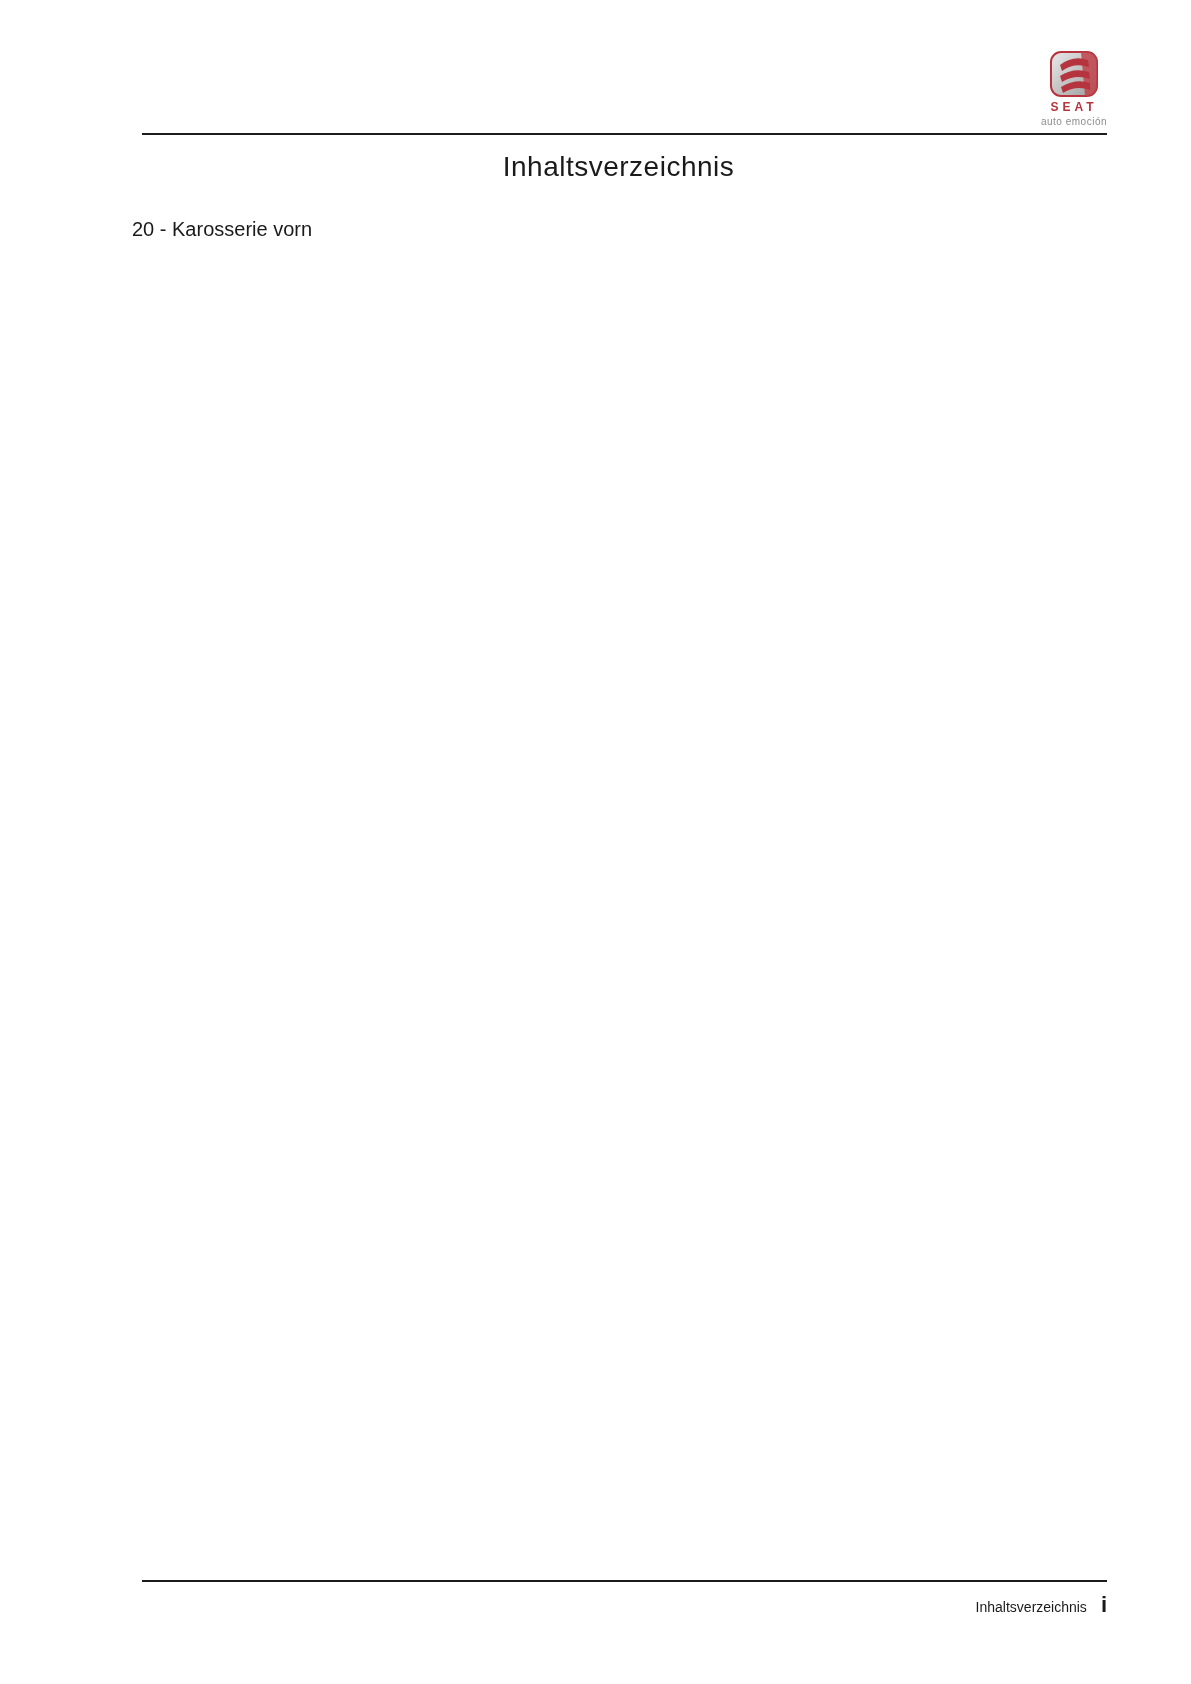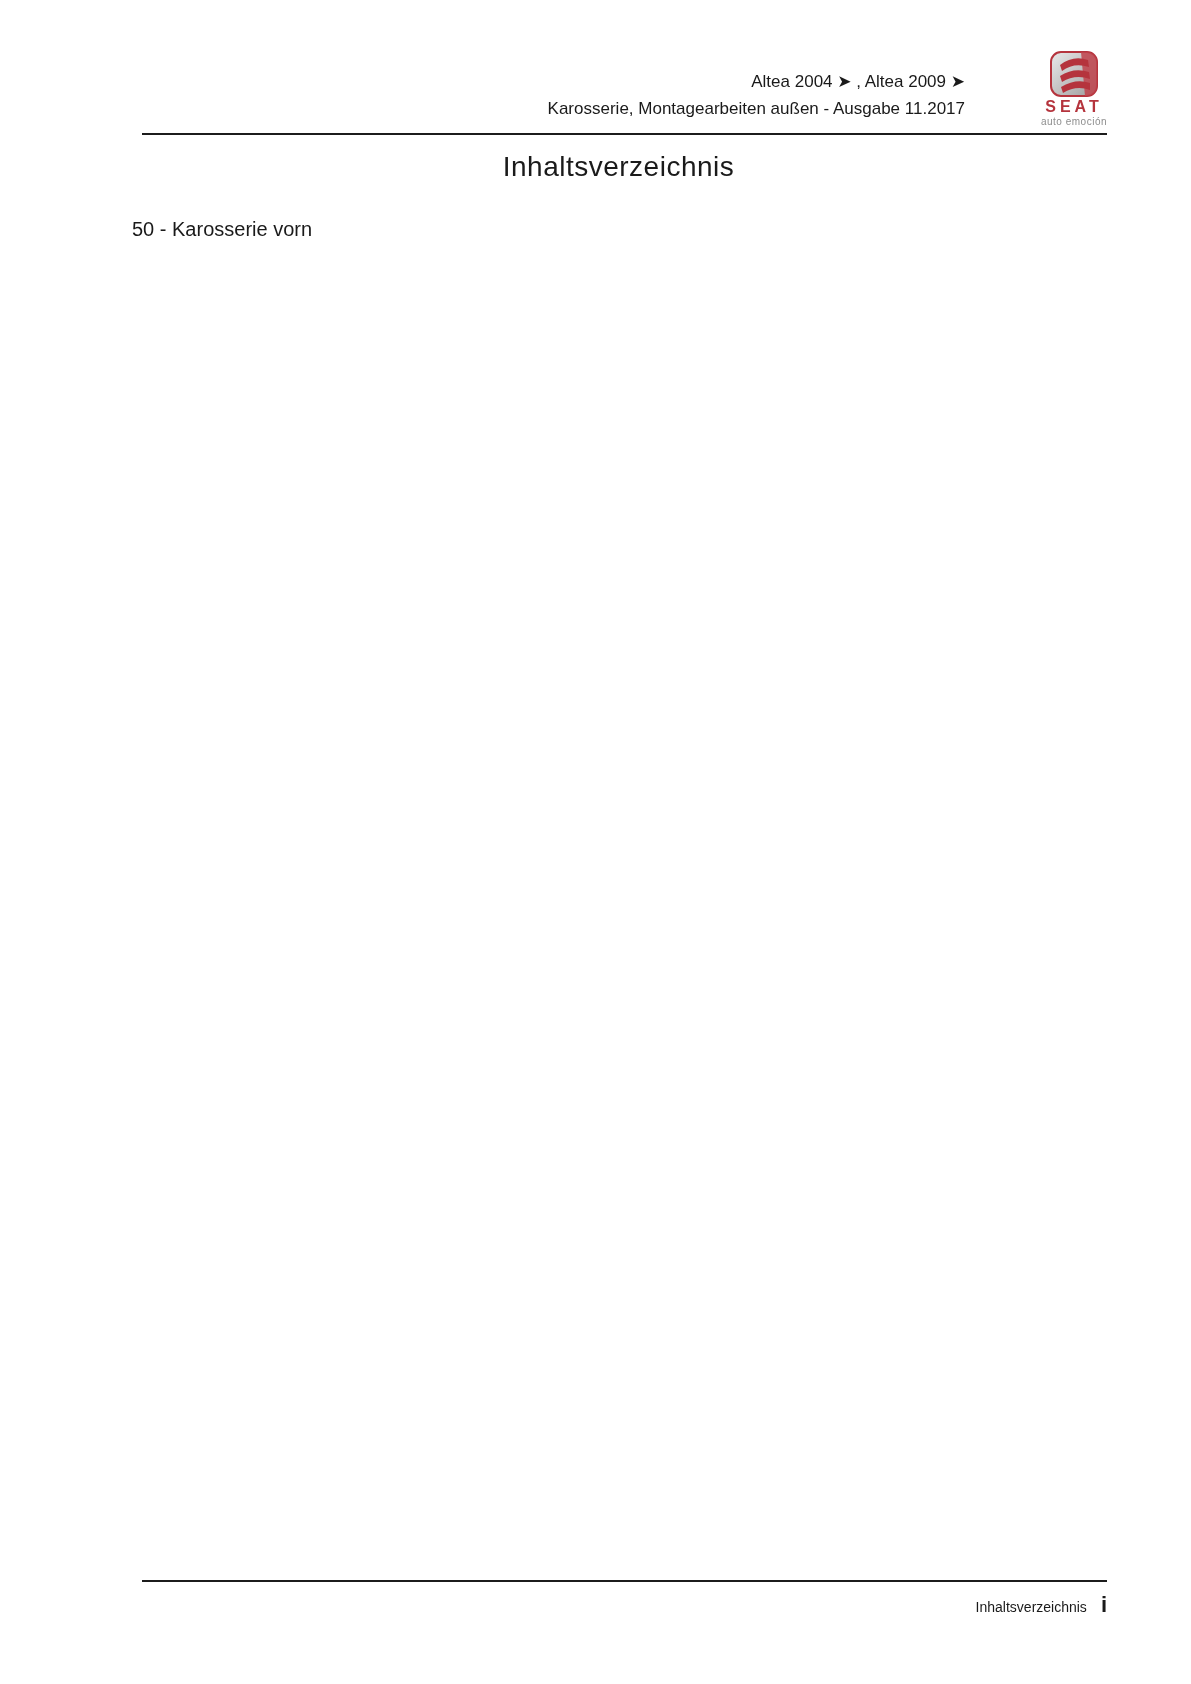--- a/index.html
+++ b/index.html
@@ -13,21 +13,21 @@
   
   .header-text {
     position:absolute; top:68px; right:226px; text-align:right;
     font-size:17px; line-height:27px; white-space:nowrap;
   }
   .brand-block {
     position:absolute; top:50px; left:1034px; width:80px; text-align:center;
   }
   .brand-emblem { display:block; margin:0 auto 1px auto; }
   .brand-word {
-    display:block; font-weight:bold; font-size:16px; letter-spacing:4px;
+    display:block; font-weight:bold; font-size:12px; letter-spacing:4px;
     line-height:16px;
   }
   .brand-tagline { display:block; font-size:10px; line-height:13px; letter-spacing:0.5px; }
   .rule {
     position:absolute; left:142px; right:84px; height:2px; background:#1c1c1c;
   }
   .rule-top { top:133px; }
   .rule-bottom { top:1580px; }
 
   
@@ -58,24 +58,20 @@
     display:flex; align-items:baseline; gap:14px;
   }
   .footer-label { font-size:14px; }
   .footer-page { font-size:22px; font-weight:bold; }
 </style>
 </head>
 <body>
 
 <div class="page">
 
-  <div class="header-text">
-    <div>Altea 2004 ➤ , Altea 2009 ➤</div>
-    <div>Karosserie, Montagearbeiten außen - Ausgabe 11.2017</div>
-  </div>
 
   <div class="brand-block">
     <svg class="brand-emblem" width="52" height="48" viewBox="0 0 52 48">
       <defs>
         <linearGradient id="emblemSilver" x1="0" y1="0" x2="1" y2="1">
           <stop offset="0" stop-color="#e9e9e9"></stop>
           <stop offset="0.5" stop-color="#c4c4c4"></stop>
           <stop offset="1" stop-color="#9d9d9d"></stop>
         </linearGradient>
       </defs>
@@ -89,21 +85,21 @@
     <span class="brand-tagline" style="color:#8d8d8d;">auto emoción</span>
   </div>
 
   <div class="rule rule-top"></div>
 
   <div class="content">
     <div class="doc-title">Inhaltsverzeichnis</div>
     <div id="toc-root">
         <div class="chapter">
           <div class="row chapter-row">
-            <span class="chapter-label">50 - Karosserie vorn</span>
+            <span class="chapter-label">20 - Karosserie vorn</span>
             <span class="leader"></span>
             <span class="page">1</span>
           </div>
         </div>
       </div>
   </div>
 
   <div class="rule rule-bottom"></div>
   <div class="footer-text">
     <span class="footer-label">Inhaltsverzeichnis</span>

